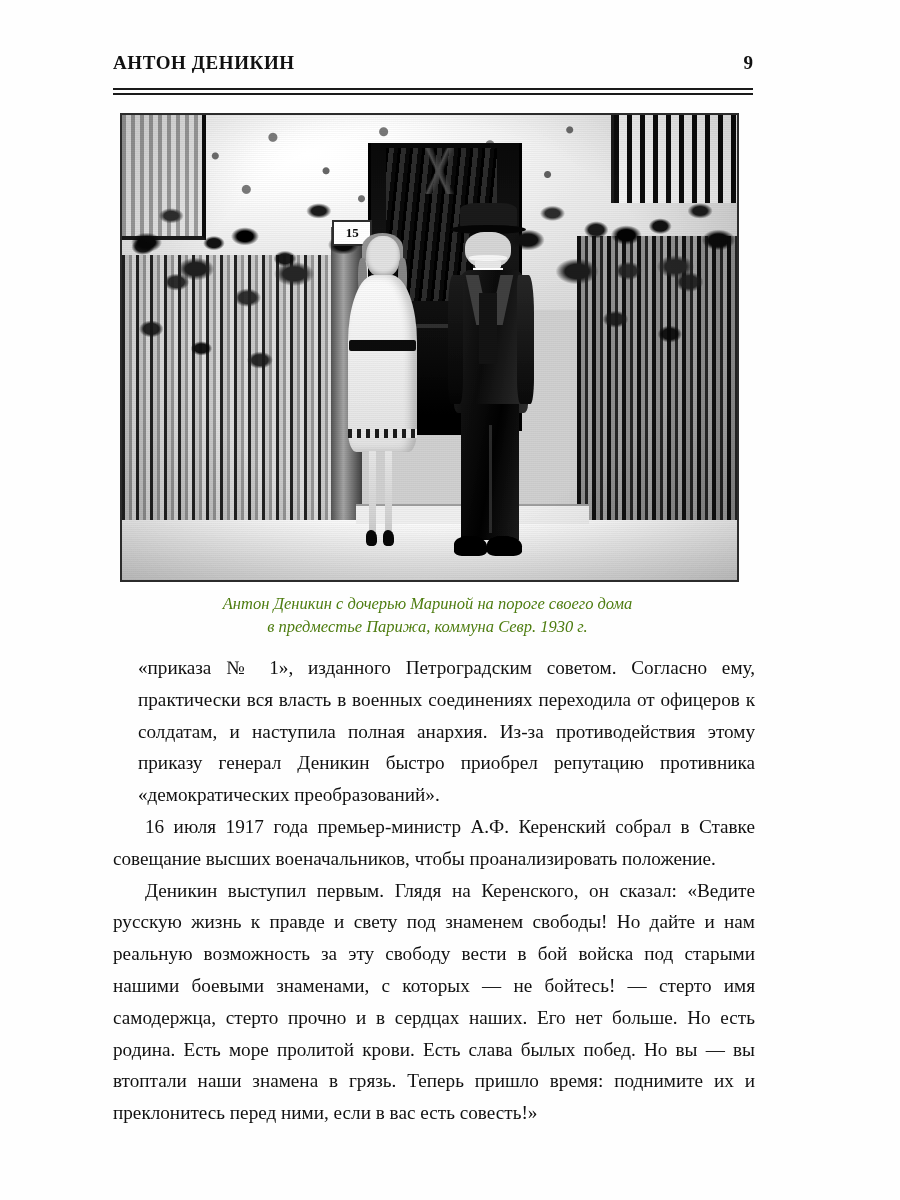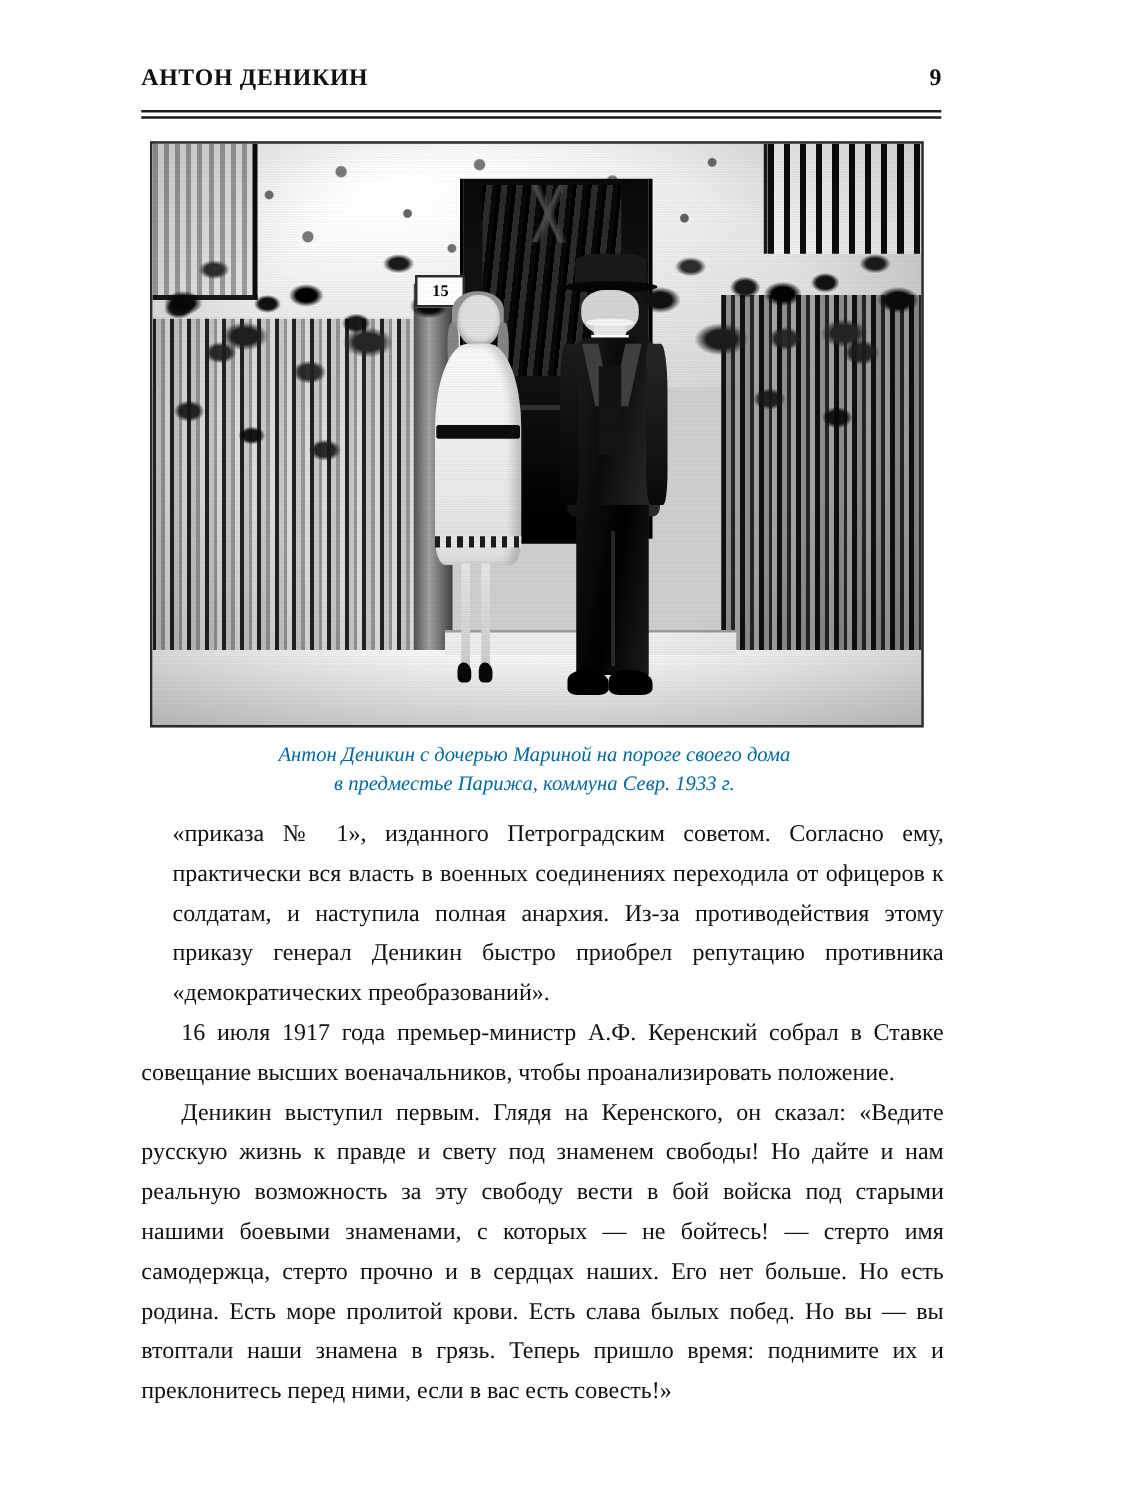--- a/index.html
+++ b/index.html
@@ -448,21 +448,21 @@
   .caption {
     position: absolute;
     left: 120px;
     top: 592px;
     width: 615px;
     text-align: center;
     font-family: "Liberation Serif", "DejaVu Serif", serif;
     font-style: italic;
     font-size: 16.5px;
     line-height: 1.42;
-    color: #0369a1;
+    color: #4d7c0f;
   }
   .caption-line { display: block; }
 
   
   .body-text {
     position: absolute;
     left: 113px;
     top: 652px;
     width: 642px;
     font-family: "Liberation Serif", "DejaVu Serif", serif;
@@ -559,21 +559,21 @@
         <div class="man-shoe-r"></div>
       </div>
 
       <div class="ph-grain"></div>
       <div class="ph-vignette"></div>
     </div>
   </div>
 
   <div class="caption">
     <span class="caption-line">Антон Деникин с дочерью Мариной на пороге своего дома</span>
-    <span class="caption-line">в предместье Парижа, коммуна Севр. 1933 г.</span>
+    <span class="caption-line">в предместье Парижа, коммуна Севр. 1930 г.</span>
   </div>
 
   <div class="body-text">
     <p class="cont">«приказа № 1», изданного Петроградским советом. Согласно ему, практически вся власть в военных соединениях переходила от офице­ров к солдатам, и наступила полная анархия. Из-за противодействия этому приказу генерал Деникин быстро приобрел репутацию про­тивника «демократических преобразований».</p>
     <p class="indent">16 июля 1917 года премьер-министр А.Ф. Керенский собрал в Ставке совещание высших военачальников, чтобы проанализиро­вать положение.</p>
     <p class="indent">Деникин выступил первым. Глядя на Керенского, он сказал: «Ве­дите русскую жизнь к правде и свету под знаменем свободы! Но дайте и нам реальную возможность за эту свободу вести в бой войска под старыми нашими боевыми знаменами, с которых — не бойтесь! — стерто имя самодержца, стерто прочно и в сердцах наших. Его нет больше. Но есть родина. Есть море пролитой крови. Есть слава былых побед. Но вы — вы втоптали наши знамена в грязь. Теперь пришло время: поднимите их и преклонитесь перед ними, если в вас есть совесть!»</p>
   </div>
 
 </div>
 

